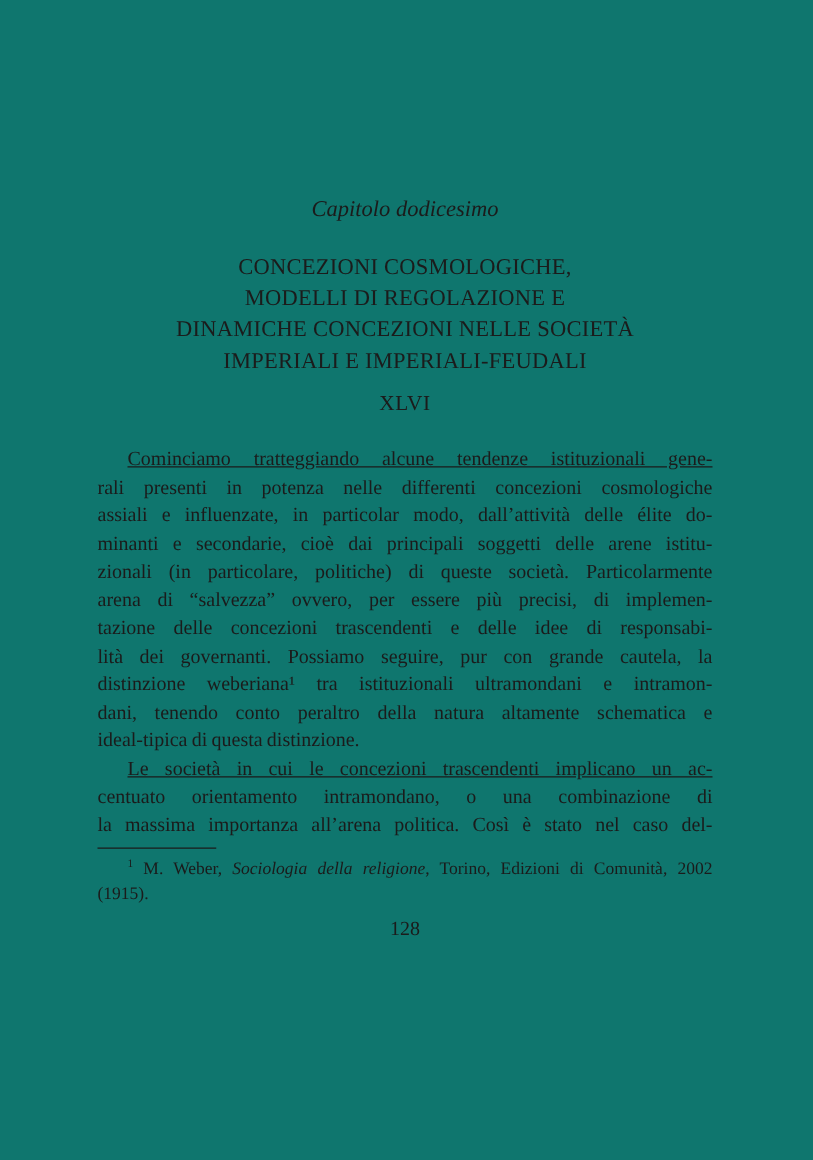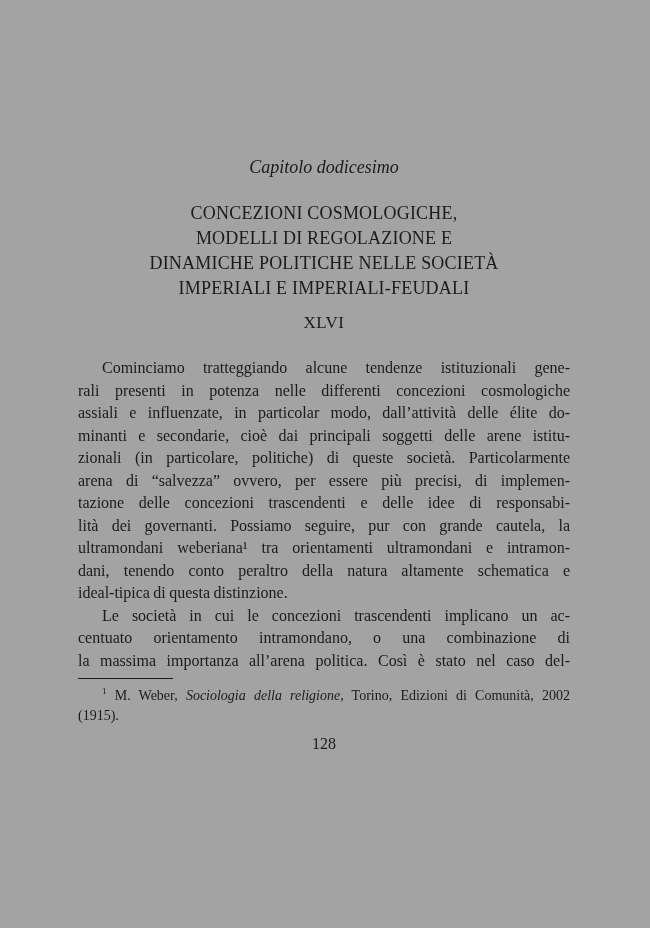--- a/index.html
+++ b/index.html
@@ -5,21 +5,21 @@
   html, body {
     margin: 0;
     padding: 0;
     background: #ffffff;
   }
   .page {
     position: relative;
     width: 650px;
     height: 928px;
     box-sizing: border-box;
-    background: #a3a3a3;
+    background: #0f766e;
     color: #1b1b1b;
     font-family: "Liberation Serif", serif;
     padding: 158px 80px 0 78px;
     overflow: hidden;
   }
   .chapter-label {
     text-align: center;
     font-style: italic;
     font-size: 18px;
     line-height: 18px;
@@ -46,20 +46,21 @@
     line-height: 22.5px;
     word-spacing: -0.6px;
     white-space: normal;
   }
   .jl {
     text-align: justify;
     text-align-last: justify;
   }
   .indent {
     text-indent: 24px;
+    text-decoration: underline;
   }
   .footnote-rule {
     margin-top: 6px;
     width: 95px;
     height: 0;
     border-top: 1px solid #1b1b1b;
   }
   .footnote-line {
     font-size: 14px;
     line-height: 20px;
@@ -89,38 +90,38 @@
 </head>
 <body>
 
 <div class="page">
 
   <div class="chapter-label">Capitolo dodicesimo</div>
 
   <h1 class="chapter-title">
     <div>CONCEZIONI COSMOLOGICHE,</div>
     <div>MODELLI DI REGOLAZIONE E</div>
-    <div>DINAMICHE POLITICHE NELLE SOCIETÀ</div>
+    <div>DINAMICHE CONCEZIONI NELLE SOCIETÀ</div>
     <div>IMPERIALI E IMPERIALI-FEUDALI</div>
   </h1>
 
   <div class="section-heading">XLVI</div>
 
   <div class="body-text">
 
     <div>
       <div class="body-line jl indent">Cominciamo tratteggiando alcune tendenze istituzionali gene-</div>
       <div class="body-line jl">rali presenti in potenza nelle differenti concezioni cosmologiche</div>
       <div class="body-line jl">assiali e influenzate, in particolar modo, dall’attività delle élite do-</div>
       <div class="body-line jl">minanti e secondarie, cioè dai principali soggetti delle arene istitu-</div>
       <div class="body-line jl">zionali (in particolare, politiche) di queste società. Particolarmente</div>
       <div class="body-line jl">arena di “salvezza” ovvero, per essere più precisi, di implemen-</div>
       <div class="body-line jl">tazione delle concezioni trascendenti e delle idee di responsabi-</div>
       <div class="body-line jl">lità dei governanti. Possiamo seguire, pur con grande cautela, la</div>
-      <div class="body-line jl">ultramondani weberiana¹ tra orientamenti ultramondani e intramon-</div>
+      <div class="body-line jl">distinzione weberiana¹ tra istituzionali ultramondani e intramon-</div>
       <div class="body-line jl">dani, tenendo conto peraltro della natura altamente schematica e</div>
       <div class="body-line">ideal-tipica di questa distinzione.</div>
     </div>
 
     <div>
       <div class="body-line jl indent">Le società in cui le concezioni trascendenti implicano un ac-</div>
       <div class="body-line jl">centuato orientamento intramondano, o una combinazione di</div>
       <div class="body-line jl">la massima importanza all’arena politica. Così è stato nel caso del-</div>
     </div>
 

